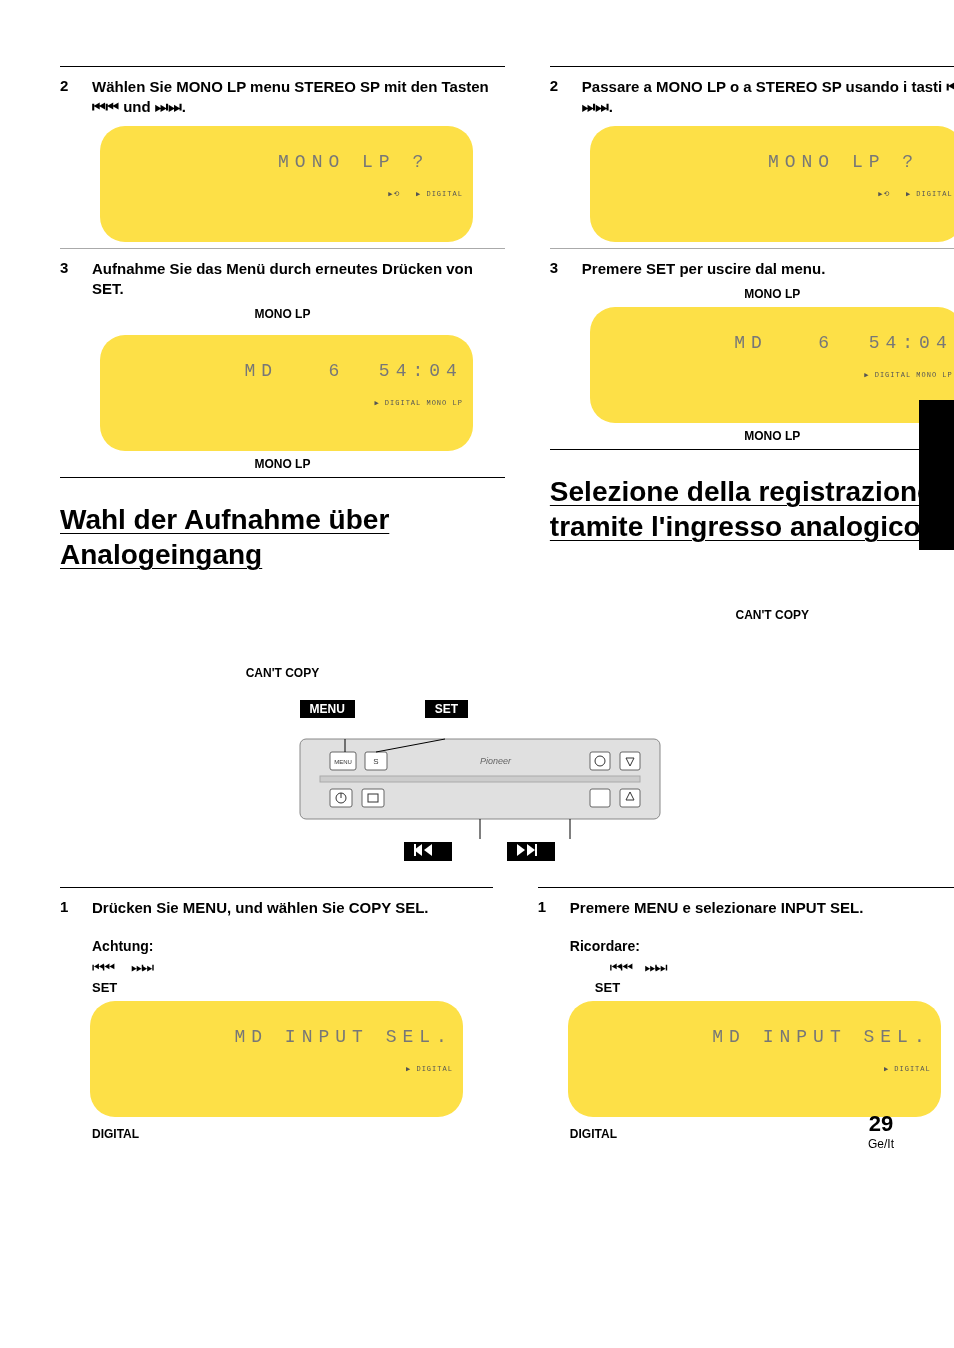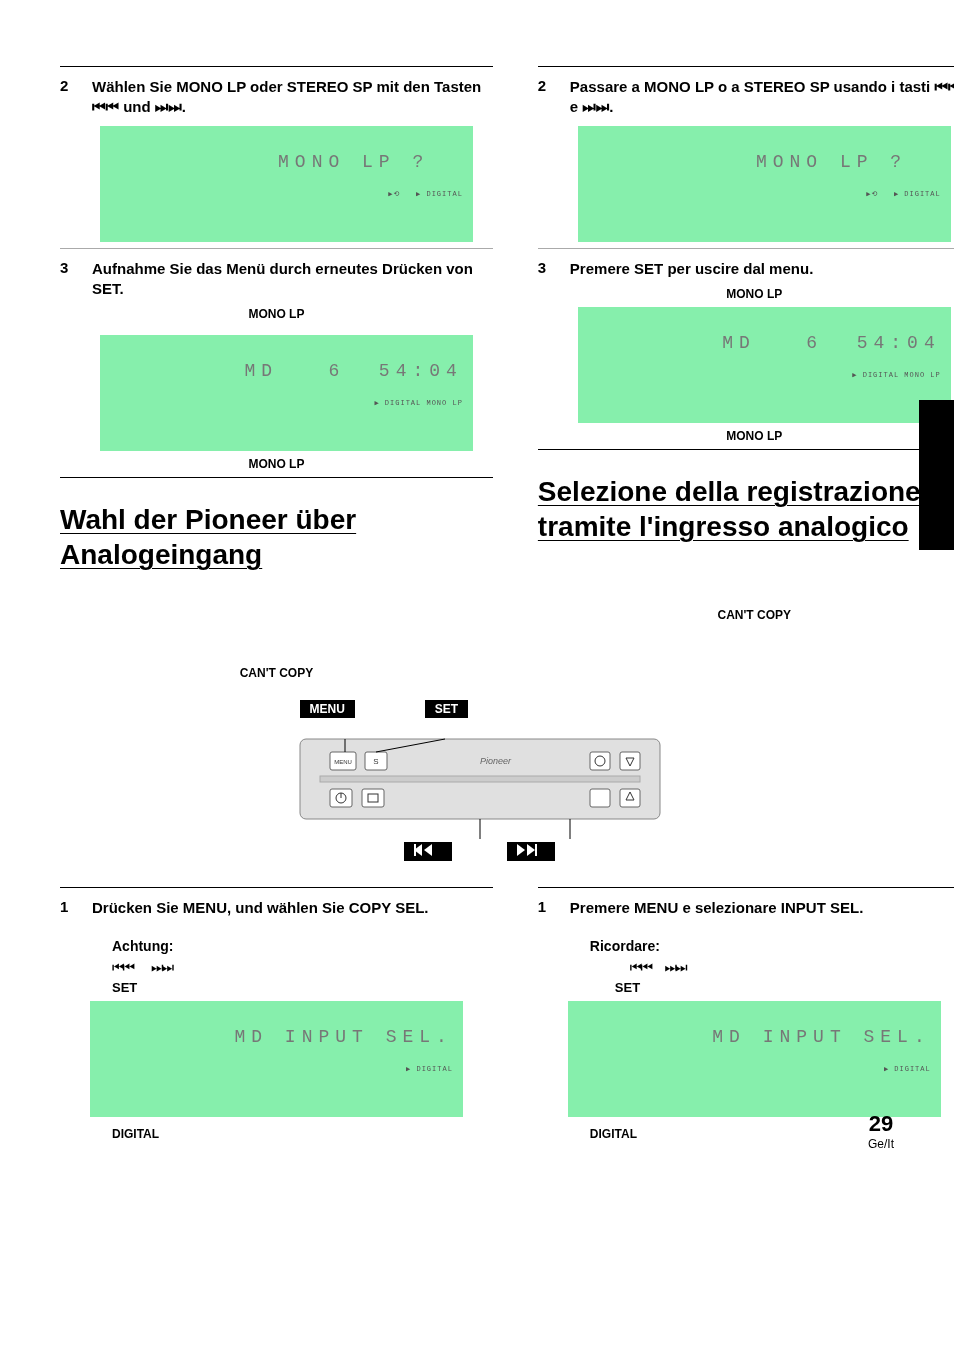--- a/index.html
+++ b/index.html
@@ -57,29 +57,30 @@
     font-weight: 700;
     line-height: 1.35;
   }
   .caption {
     font-size: 12px;
     font-weight: 700;
     text-align: center;
     margin: 4px 0;
   }
   .lcd {
-    background: #86efac;
-    margin: 6px 20px 6px 40px;
+    background: #fde047;
+    margin: 6px 32px 6px 40px;
     padding: 6px 10px 2px 10px;
     font-family: "Courier New", monospace;
     letter-spacing: 6px;
     font-size: 18px;
     color: #777;
     text-align: center;
     white-space: pre;
+    border-radius: 25px;
   }
   .lcd-sub {
     font-size: 7px;
     letter-spacing: 1px;
     color: #555;
     text-align: right;
     margin-top: -2px;
     padding-bottom: 2px;
   }
   h2.section {
@@ -124,21 +125,21 @@
     font-weight: 700;
     font-size: 14px;
     margin-top: 20px;
   }
   .set-text {
     font-weight: 700;
     font-size: 13px;
     margin-top: 4px;
   }
   .indent {
-    margin-left: 52px;
+    margin-left: 32px;
   }
   .pagenum {
     position: absolute;
     right: 60px;
     bottom: 30px;
     text-align: center;
   }
   .pagenum .n {
     font-size: 22px;
     font-weight: 700;
@@ -155,40 +156,40 @@
 
 <div class="page">
   <div class="tab-marker"></div>
 
   <div class="cols">
 
     <div class="col">
       <hr class="rule">
       <div class="step">
         <div class="num">2</div>
-        <div class="body">Wählen Sie MONO LP oder STEREO SP mit den Tasten ⏮⏮ und ⏭⏭.</div>
+        <div class="body">Wählen Sie MONO LP menu STEREO SP mit den Tasten ⏮⏮ und ⏭⏭.</div>
       </div>
       <div class="lcd">
         <span>MONO LP ?</span>
         <div class="lcd-sub">▶⟲   ▶ DIGITAL</div>
       </div>
       <hr class="light">
       <div class="step">
         <div class="num">3</div>
         <div class="body">Aufnahme Sie das Menü durch erneutes Drücken von SET.</div>
       </div>
       <div class="caption">MONO LP</div>
       <div class="lcd" style="margin-top:14px">
         <span>MD   6  54:04</span>
         <div class="lcd-sub">▶ DIGITAL MONO LP</div>
       </div>
       <div class="caption">MONO LP</div>
       <hr class="rule">
 
-      <h2 class="section">Wahl der Pioneer über Analogeingang</h2>
+      <h2 class="section">Wahl der Aufnahme über Analogeingang</h2>
 
       <div style="height:90px"></div>
       <div class="small-label" style="text-align:center">CAN'T COPY</div>
     </div>
 
     <div class="col">
       <hr class="rule">
       <div class="step">
         <div class="num">2</div>
         <div class="body">Passare a MONO LP o a STEREO SP usando i tasti ⏮⏮ e ⏭⏭.</div>

